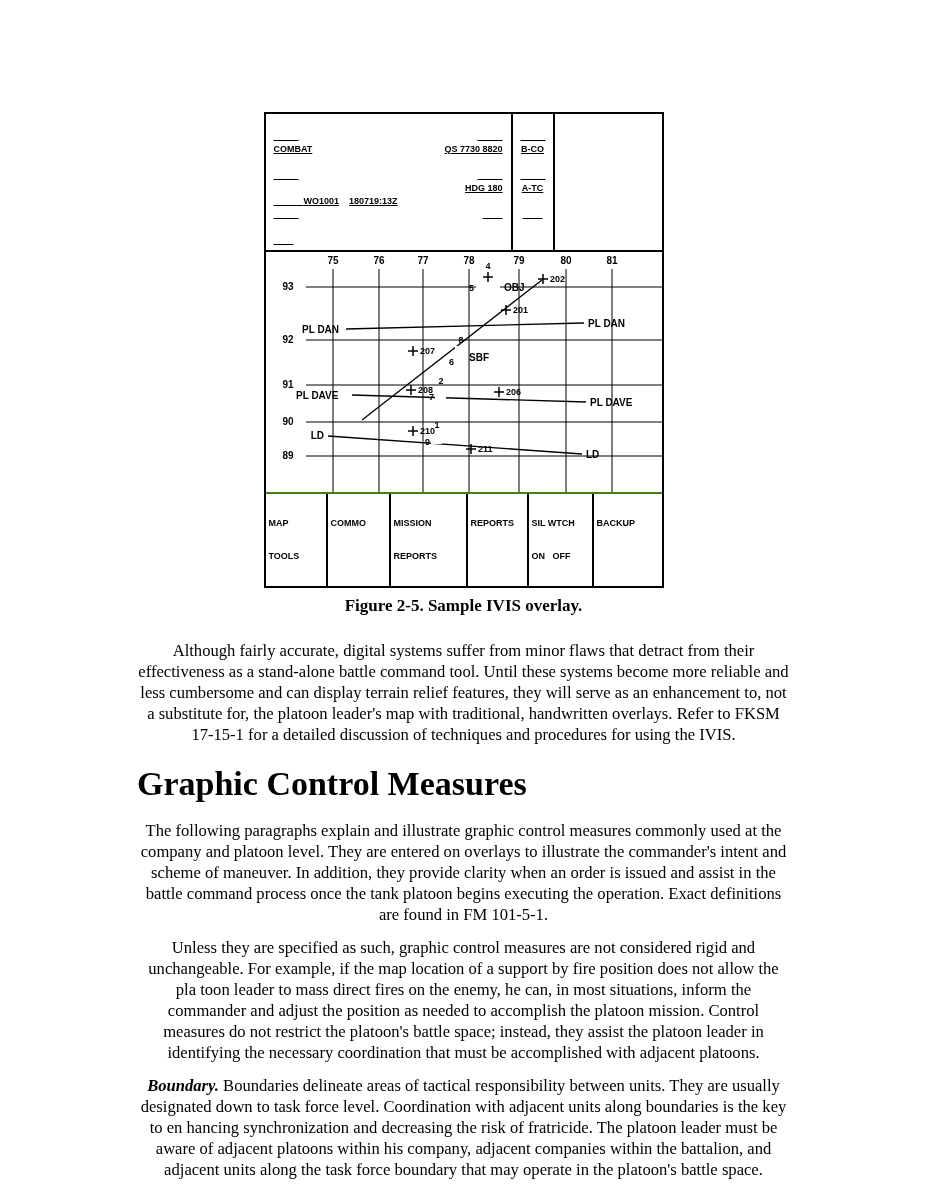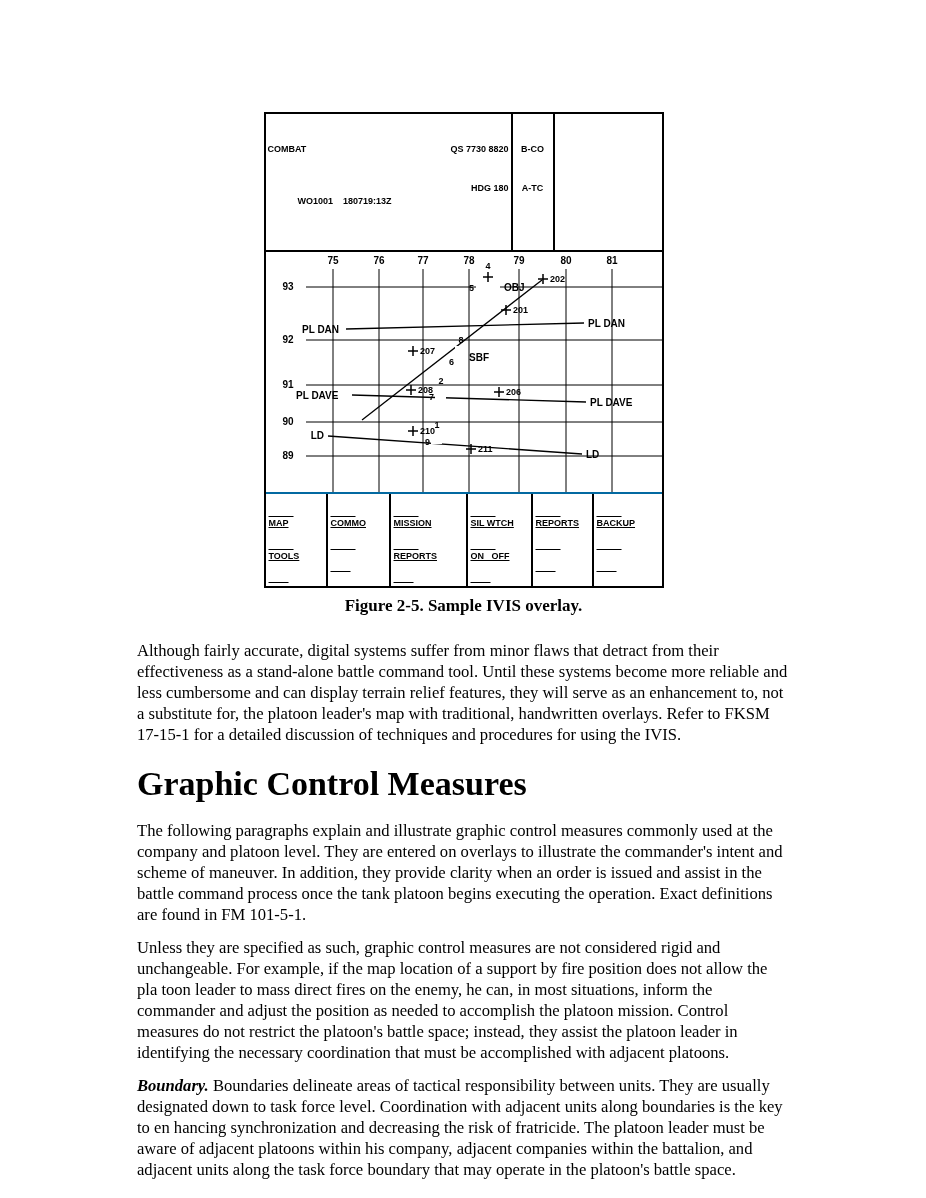--- a/index.html
+++ b/index.html
@@ -14,47 +14,47 @@
 
   
   .figure-wrap { width:400px; margin:0 auto; }
   .ivis-box {
     border:2px solid #000;
     background:#fff;
     font-family:"Liberation Sans", sans-serif;
     font-weight:bold;
   }
   .ivis-header { display:flex; border-bottom:2px solid #000; font-size:9px; }
-  .hcell { padding:3px 2px; line-height:13px; white-space:pre; }
+  .hcell { padding:3px 8px; line-height:13px; white-space:pre;text-decoration:underline; }
   .hcell.c1 { width:117px; }
   .hcell.c2 { width:128px; text-align:right; }
   .hcell.c3 { width:42px; text-align:center; border-left:2px solid #000; }
   .hcell.c4 { flex:1; border-left:2px solid #000; }
   .hcell .sp { display:inline-block; width:10px; }
   .map-svg { display:block; }
-  .ivis-menu { display:flex; border-top:2px solid #0369a1; font-size:9px;text-decoration:underline; }
+  .ivis-menu { display:flex; border-top:2px solid #4d7c0f; font-size:9px; }
   .mcell { padding:2px 3px; line-height:11px; min-height:26px; white-space:pre; }
   .mcell + .mcell { border-left:2px solid #000; }
   .mcell.m1 { width:60px; }
   .mcell.m2 { width:63px; }
   .mcell.m3 { width:77px; }
   .mcell.m4 { width:61px; }
   .mcell.m5 { width:65px; }
   .mcell.m6 { flex:1; }
 
   .figure-caption {
     text-align:center;
     font-weight:bold;
     font-size:17px;
     margin:8px 0 24px 0;
   }
 
   
   .body-text { font-size:16.6px; line-height:21px; }
-  .body-text p { margin-bottom:12px; }
+  .body-text p { margin-bottom:12px;text-align:center; }
   h1.section-heading {
     font-size:34px;
     font-weight:bold;
     margin:28px 0 26px 0;
     font-family:"Liberation Serif", serif;
   }
   .lead { font-weight:bold; font-style:italic; }
 
   
   .map-svg text {
@@ -190,28 +190,28 @@
           <div>TOOLS</div>
         </div>
         <div class="mcell m2">
           <div>COMMO</div>
           <div></div>
         </div>
         <div class="mcell m3">
           <div>MISSION</div>
           <div>REPORTS</div>
         </div>
+        <div class="mcell m4">
+          <div>REPORTS</div>
+          <div></div>
+        </div>
         <div class="mcell m5">
           <div>SIL WTCH</div>
           <div>ON   OFF</div>
         </div>
-        <div class="mcell m4">
-          <div>REPORTS</div>
-          <div></div>
-        </div>
         <div class="mcell m6">
           <div>BACKUP</div>
           <div></div>
         </div>
       </div>
     </div>
   </div>
 
   <div class="figure-caption">Figure 2-5. Sample IVIS overlay.</div>
 

